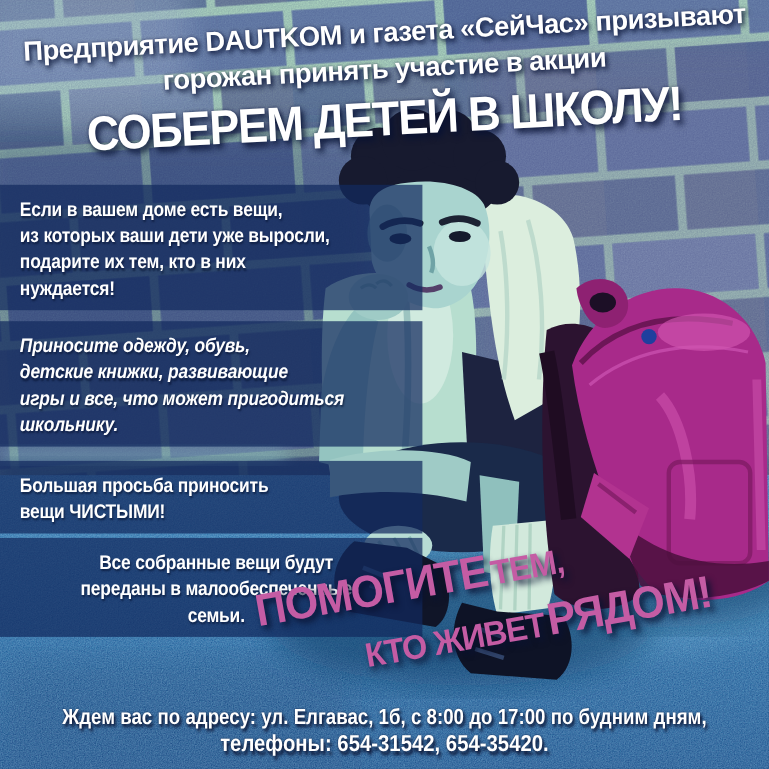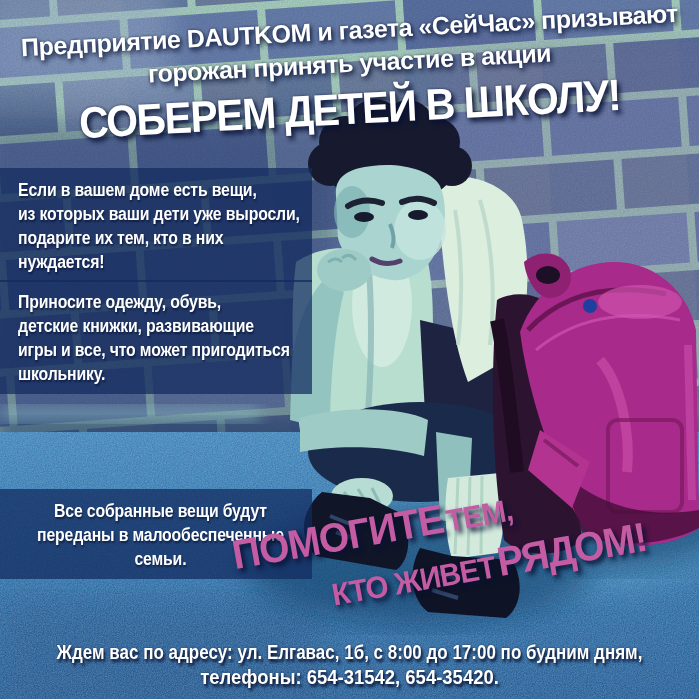--- a/index.html
+++ b/index.html
@@ -18,32 +18,32 @@
   .hdr-small{font-size:25px;letter-spacing:-0.5px;}
   #hdr1{top:16px;}
   #hdr2{top:49px;}
   #headline{
     top:84px;font-size:44px;letter-spacing:-1.5px;
     transform:rotate(-3deg) scaleX(.93);
     text-shadow:3px 4px 6px rgba(8,18,52,.95), 0 0 3px rgba(8,18,52,.6);
   }
   
   .info-box{
-    position:absolute;left:0;width:312px;box-sizing:border-box;
+    position:absolute;left:0;width:384px;box-sizing:border-box;
     background:rgba(18,42,94,.72);
     padding:10px 10px 8px 18px;
   }
   .info-text{
     color:#fff;font-weight:bold;font-size:18px;line-height:24px;
     white-space:pre-line;letter-spacing:-0.2px;
     transform:scaleX(.88);transform-origin:0 0;width:114%;
     text-shadow:1px 2px 2px rgba(5,15,45,.65);
   }
   #box1{top:168px;}
-  #box2{top:280px;}
+  #box2{top:292px;font-style:italic;}
   #box3{top:419px;}
   #box4{top:489px;text-align:center;}
   
   .slogan{
     position:absolute;left:238px;top:533px;width:470px;
     transform:rotate(-10deg) scaleX(.95);transform-origin:0 50%;
     color:#c45ca4;font-weight:bold;letter-spacing:-1px;line-height:44px;
     text-shadow:3px 4px 6px rgba(10,18,50,.95);
     white-space:nowrap;
   }
@@ -230,20 +230,24 @@
 из которых ваши дети уже выросли,
 подарите их тем, кто в них
 нуждается!</div>
   </div>
   <div class="info-box" id="box2">
     <div class="info-text">Приносите одежду, обувь,
 детские книжки, развивающие
 игры и все, что может пригодиться
 школьнику.</div>
   </div>
+  <div class="info-box" id="box3">
+    <div class="info-text">Большая просьба приносить
+вещи ЧИСТЫМИ!</div>
+  </div>
   <div class="info-box" id="box4">
     <div class="info-text">Все собранные вещи будут
 переданы в малообеспеченные
 семьи.</div>
   </div>
 
   <div class="slogan">
     <div class="slogan-line1">
       <span class="big">ПОМОГИТЕ</span>
       <span class="med">ТЕМ,</span>

